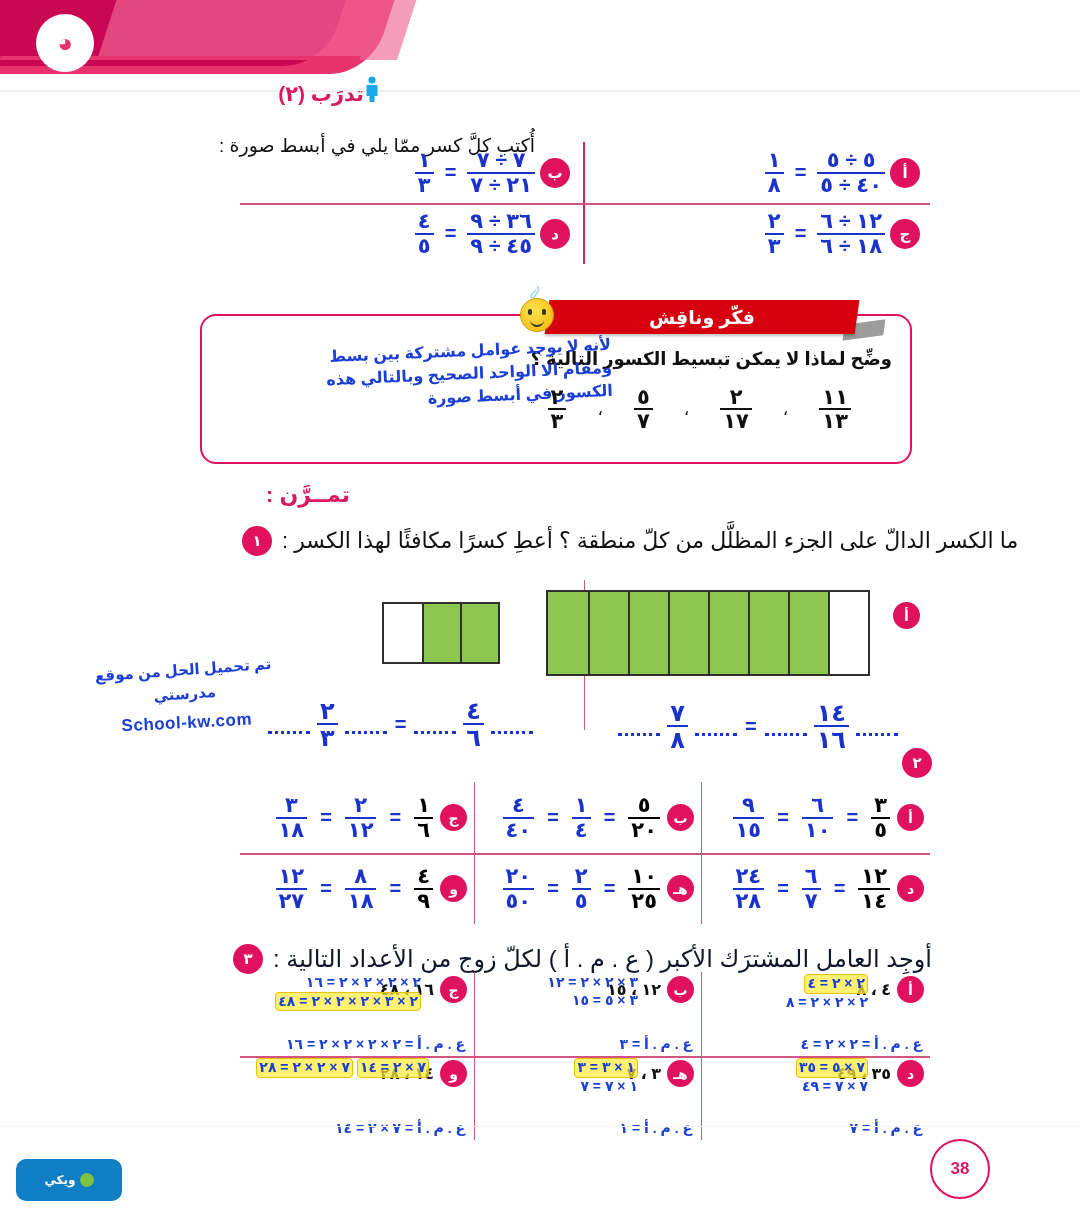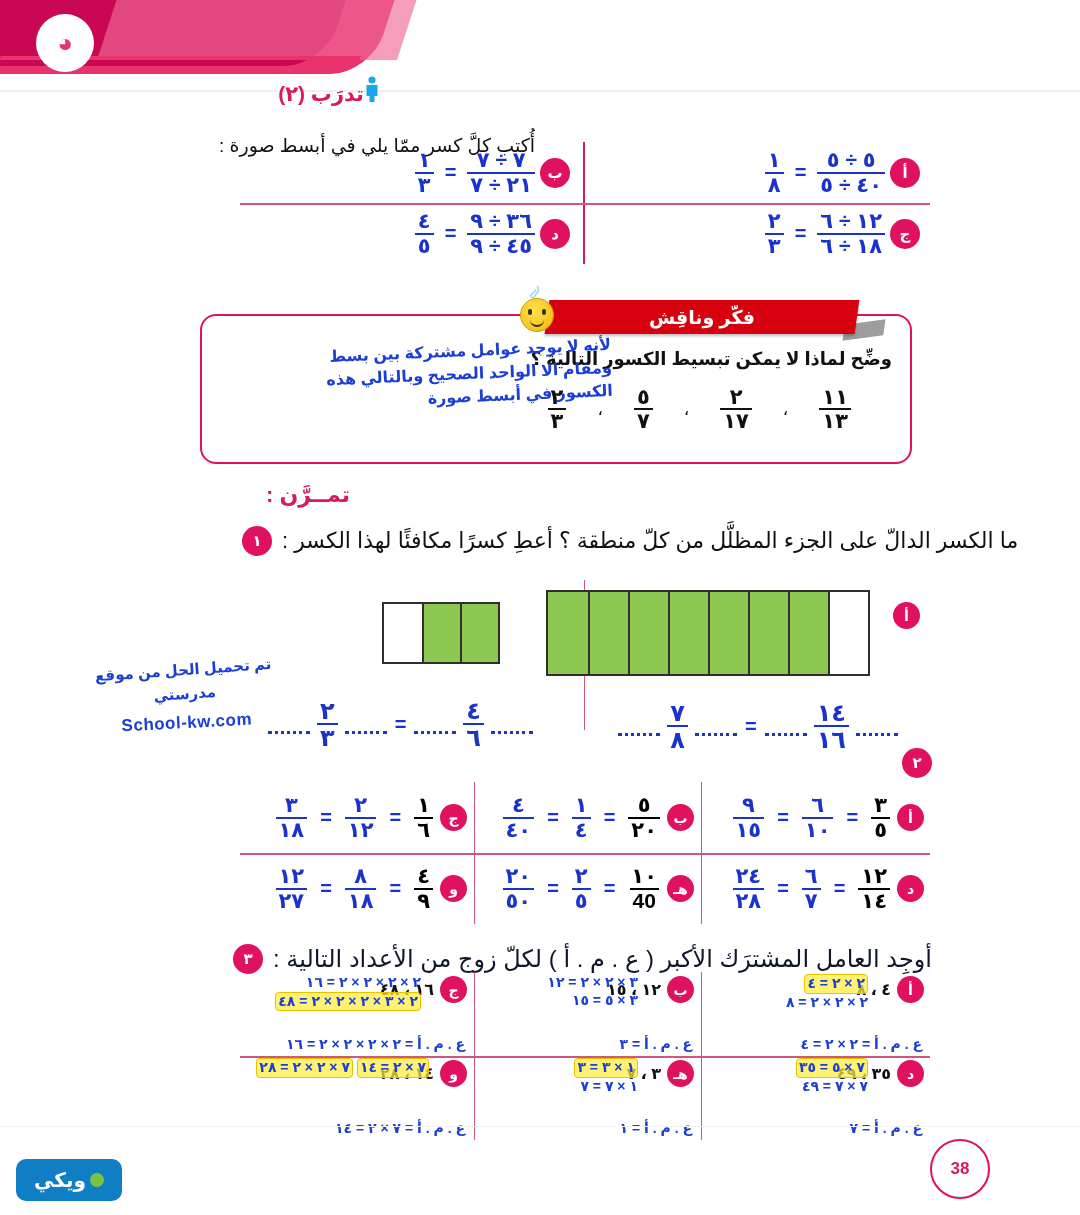--- a/index.html
+++ b/index.html
@@ -119,21 +119,21 @@
   .work .ln{position:relative;white-space:nowrap;}
   .hl{background:rgba(255,235,60,.72);border:1.5px solid #e8c200;border-radius:4px;padding:0 2px;}
   .gcdline{position:absolute;right:6px;bottom:4px;width:205px;color:#1b3fd4;font-weight:bold;font-size:14px;text-align:right;white-space:nowrap;}
 
   
   .pagebadge{position:absolute;right:90px;bottom:16px;width:56px;height:56px;border-radius:50%;
      border:2px solid #e0115f;display:flex;align-items:center;justify-content:center;
      color:#d81b60;font-size:17px;font-weight:bold;background:#fff;}
   .wiki{position:absolute;left:16px;bottom:14px;width:106px;height:42px;border-radius:10px;background:#0f7ec4;
      display:flex;align-items:center;justify-content:center;gap:4px;}
-  .wiki .w1{color:#fff;font-size:20px;font-weight:bold;}
+  .wiki .w1{color:#fff;font-size:12px;font-weight:bold;}
   .wiki .wdot{width:14px;height:14px;border-radius:50%;background:#7bc143;}
   .bottom-rule{position:absolute;left:0;bottom:88px;width:1080px;height:1px;background:#f2f2f2;}
 </style>
 </head>
 <body>
 
 <div class="page">
 
   <div class="top-swoosh">
     <div class="sw1"></div>
@@ -394,21 +394,21 @@
       <div class="frac fz blue">
         <span class="num">٢٤</span>
         <span class="den">٢٨</span>
       </div>
     </div>
 
     <div class="g2cell" style="right:236px;top:71px;">
       <div class="bullet sm ar">هـ</div>
       <div class="frac fz">
         <span class="num">١٠</span>
-        <span class="den">40</span>
+        <span class="den">٢٥</span>
       </div>
       <span class="eq blue">=</span>
       <div class="frac fz blue">
         <span class="num">٢</span>
         <span class="den">٥</span>
       </div>
       <span class="eq blue">=</span>
       <div class="frac fz blue">
         <span class="num">٢٠</span>
         <span class="den">٥٠</span>

